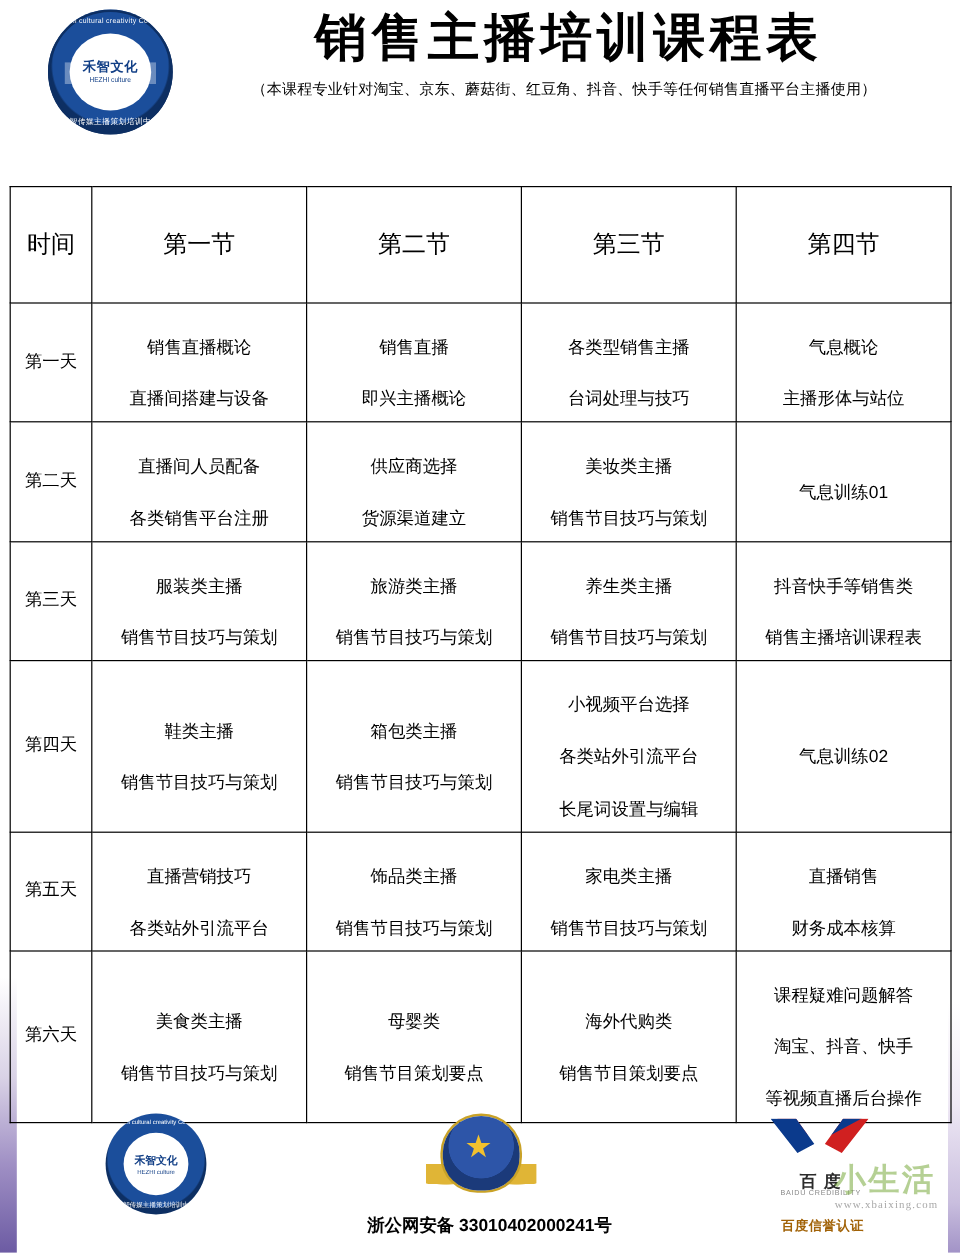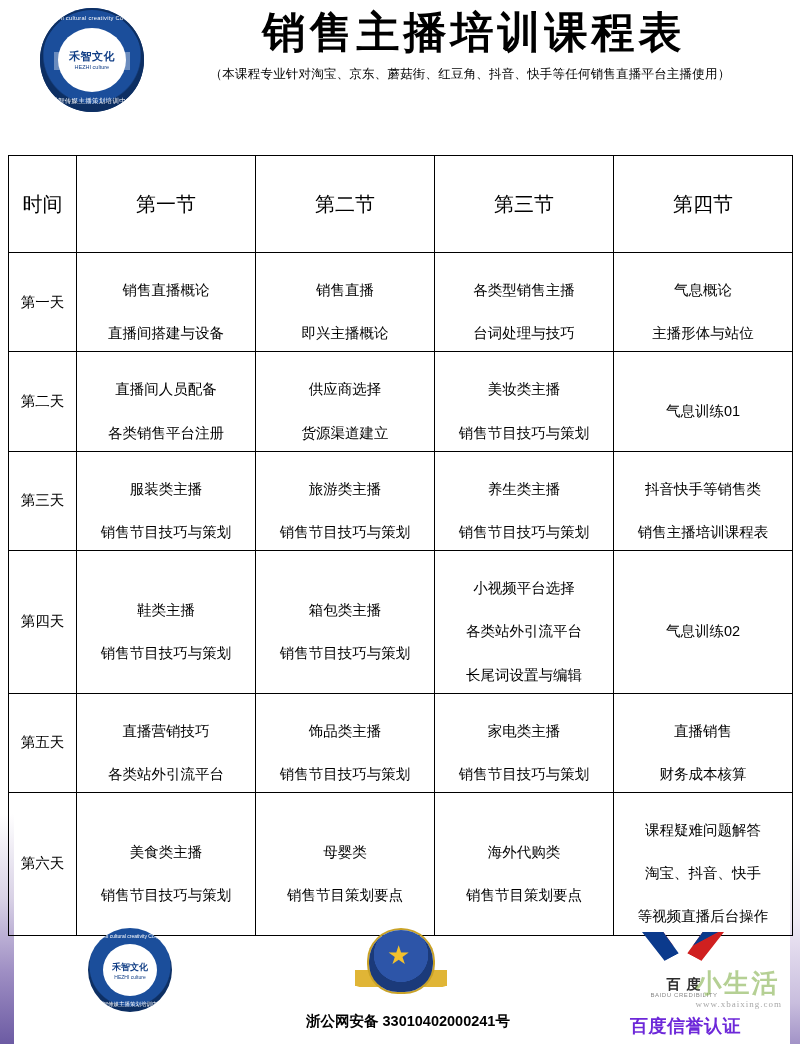--- a/index.html
+++ b/index.html
@@ -278,24 +278,24 @@
   }
   .icp {
     position: absolute;
     left: 306px; top: 0px;
     font-size: 14.5px;
     font-weight: bold;
     color: #000;
   }
   .baidu-cert {
     position: absolute;
-    left: 630px; top: 2px;
-    font-size: 18px;
+    left: 651px; top: 2px;
+    font-size: 11px;
     font-weight: bold;
-    color: #6d28d9;
+    color: #a16207;
     letter-spacing: 0.5px;
   }
   .watermark {
     position: absolute;
     right: 18px;
     top: 966px;
     font-size: 26px;
     font-weight: bold;
     color: rgba(120,170,60,0.55);
     letter-spacing: 2px;

